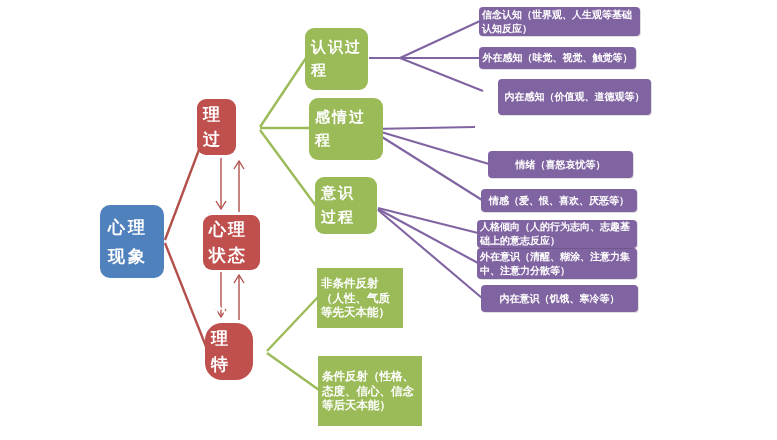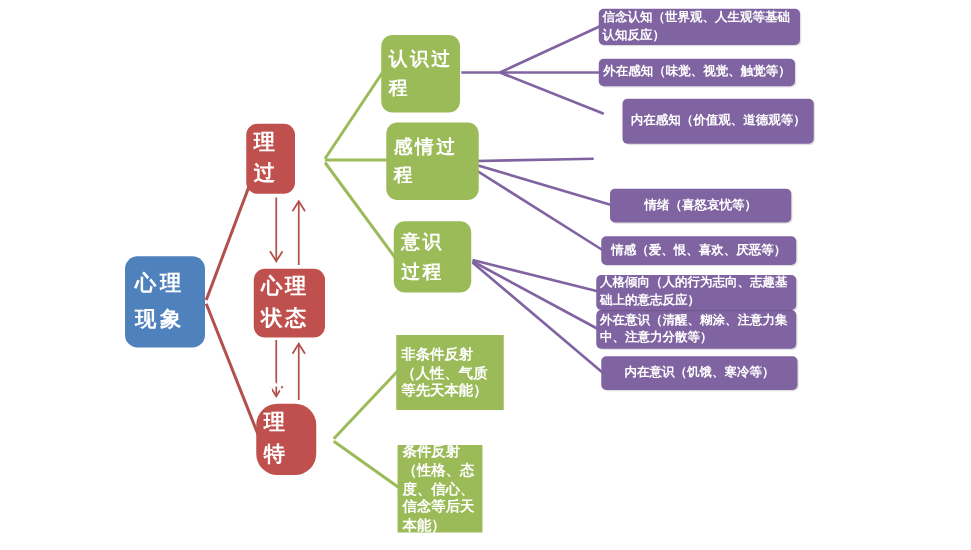--- a/index.html
+++ b/index.html
@@ -89,21 +89,21 @@
   <div class="node blue" style="left:100px;top:205px;width:64px;height:73px;">心理现象</div>
 
   <div class="node red" style="left:197px;top:99px;width:39px;height:56px;">心理过程</div>
   <div class="node red" style="left:203px;top:215px;width:57px;height:55px;">心理状态</div>
   <div class="node red" style="left:205px;top:323px;width:48px;height:57px;border-radius:17px;">心理特征</div>
 
   <div class="node green" style="left:305px;top:28px;width:63px;height:62px;">认识过程</div>
   <div class="node green" style="left:309px;top:98px;width:74px;height:62px;">感情过程</div>
   <div class="node green" style="left:315px;top:177px;width:62px;height:57px;">意识过程</div>
   <div class="node green small" style="left:317px;top:268px;width:86px;height:60px;">非条件反射（人性、气质等先天本能）</div>
-  <div class="node green small" style="left:318px;top:356px;width:68px;height:70px;">条件反射（性格、态度、信心、信念等后天本能）</div>
+  <div class="node green small" style="left:318px;top:356px;width:104px;height:70px;">条件反射（性格、态度、信心、信念等后天本能）</div>
 
   <div class="node purple" style="left:479px;top:7px;width:161px;height:29px;">信念认知（世界观、人生观等基础认知反应）</div>
   <div class="node purple one-line" style="left:479px;top:47px;width:157px;height:22px;">外在感知（味觉、视觉、触觉等）</div>
   <div class="node purple one-line" style="left:498px;top:79px;width:153px;height:36px;">内在感知（价值观、道德观等）</div>
   <div class="node purple one-line" style="left:488px;top:151px;width:145px;height:27px;">情绪（喜怒哀忧等）</div>
   <div class="node purple one-line" style="left:481px;top:189px;width:156px;height:23px;">情感（爱、恨、喜欢、厌恶等）</div>
   <div class="node purple" style="left:477px;top:248px;width:160px;height:31px;">外在意识（清醒、糊涂、注意力集中、注意力分散等）</div>
   <div class="node purple" style="left:477px;top:220px;width:160px;height:28px;">人格倾向（人的行为志向、志趣基础上的意志反应）</div>
   <div class="node purple one-line" style="left:481px;top:285px;width:157px;height:27px;">内在意识（饥饿、寒冷等）</div>
 

